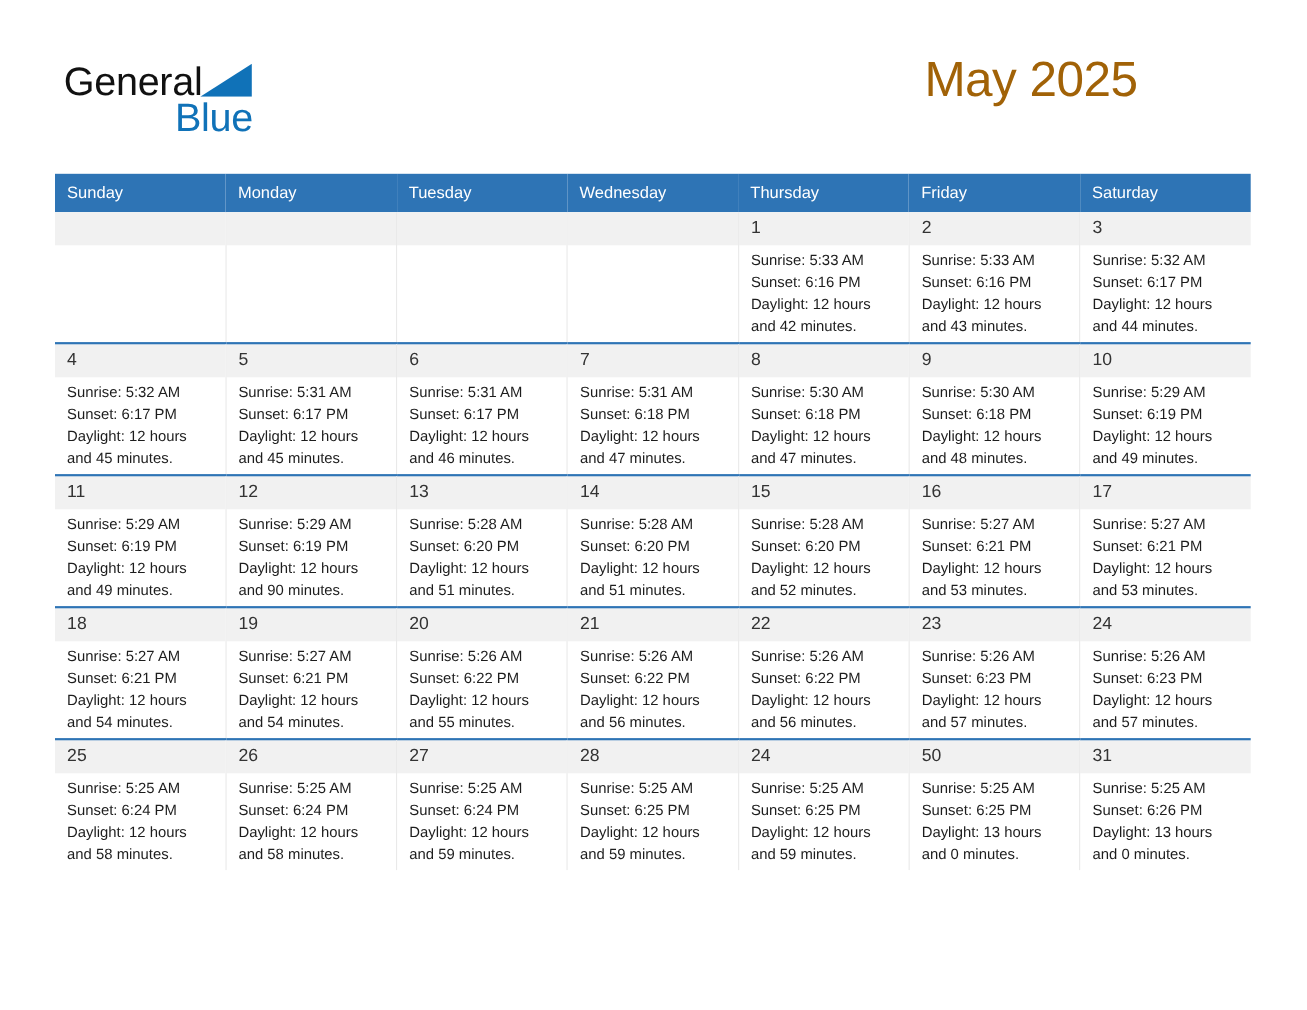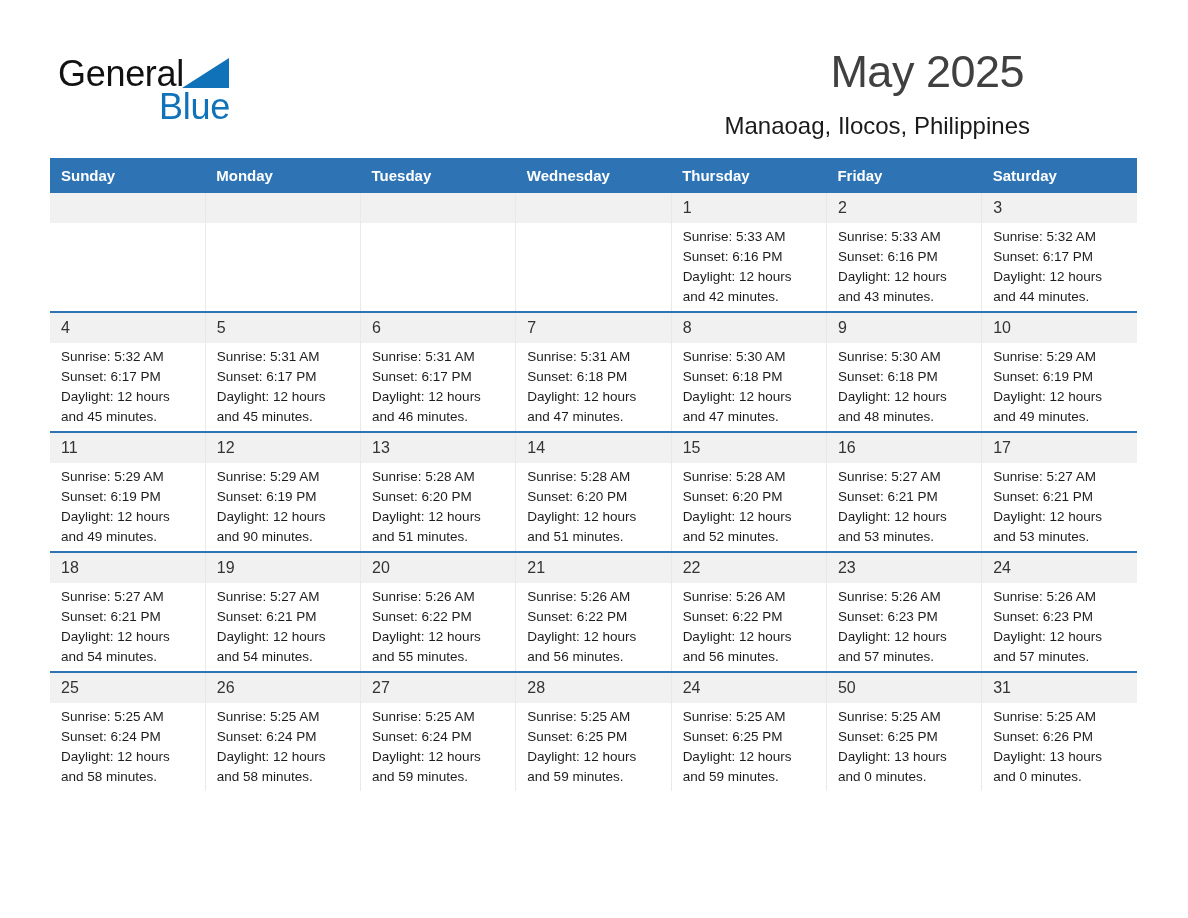--- a/index.html
+++ b/index.html
@@ -64,25 +64,25 @@
   .logo-blue {
     font-size: 36px;
     font-weight: 400;
     color: #1072b8;
     letter-spacing: -0.3px;
     margin-left: 30px;
   }
 
   .title {
     position: absolute;
-    right: 64px;
+    right: 54px;
     top: 46px;
     font-size: 45px;
     font-weight: 400;
-    color: #404040;
+    color: #a16207;
     letter-spacing: -0.5px;
     text-align: center;
   }
   .subtitle {
     position: absolute;
     right: 58px;
     top: 112px;
     font-size: 24px;
     font-weight: 400;
     color: #1a1a1a;
@@ -98,21 +98,21 @@
   }
   table.cal {
     border-collapse: collapse;
     width: 1087px;
     table-layout: fixed;
   }
   table.cal th {
     background: #2e74b5;
     color: #ffffff;
     font-size: 15px;
-    font-weight: 700;
+    font-weight: 400;
     text-align: left;
     padding: 8px 0 9px 11px;
     border: none;
     height: 18px;
   }
   table.cal td {
     vertical-align: top;
     padding: 0;
     border-left: 1px solid #e9e9e9;
     border-top: 2px solid #2e74b5;
@@ -162,21 +162,20 @@
         <span class="logo-general">General</span><span class="logo-tri"><svg width="47" height="30" viewBox="0 0 47 30" xmlns="http://www.w3.org/2000/svg">
               <polygon points="0,30 47,30 47,0" fill="#1072b8"></polygon>
             </svg></span>
       </div>
       <div class="logo-row2">
         <span class="logo-blue">Blue</span>
       </div>
     </div>
 
     <div class="title">May 2025</div>
-    <div class="subtitle">Manaoag, Ilocos, Philippines</div>
   </div>
 
   <div class="calendar">
     <table class="cal">
       <thead>
         <tr>
           <th>Sunday</th>
           <th>Monday</th>
           <th>Tuesday</th>
           <th>Wednesday</th>

